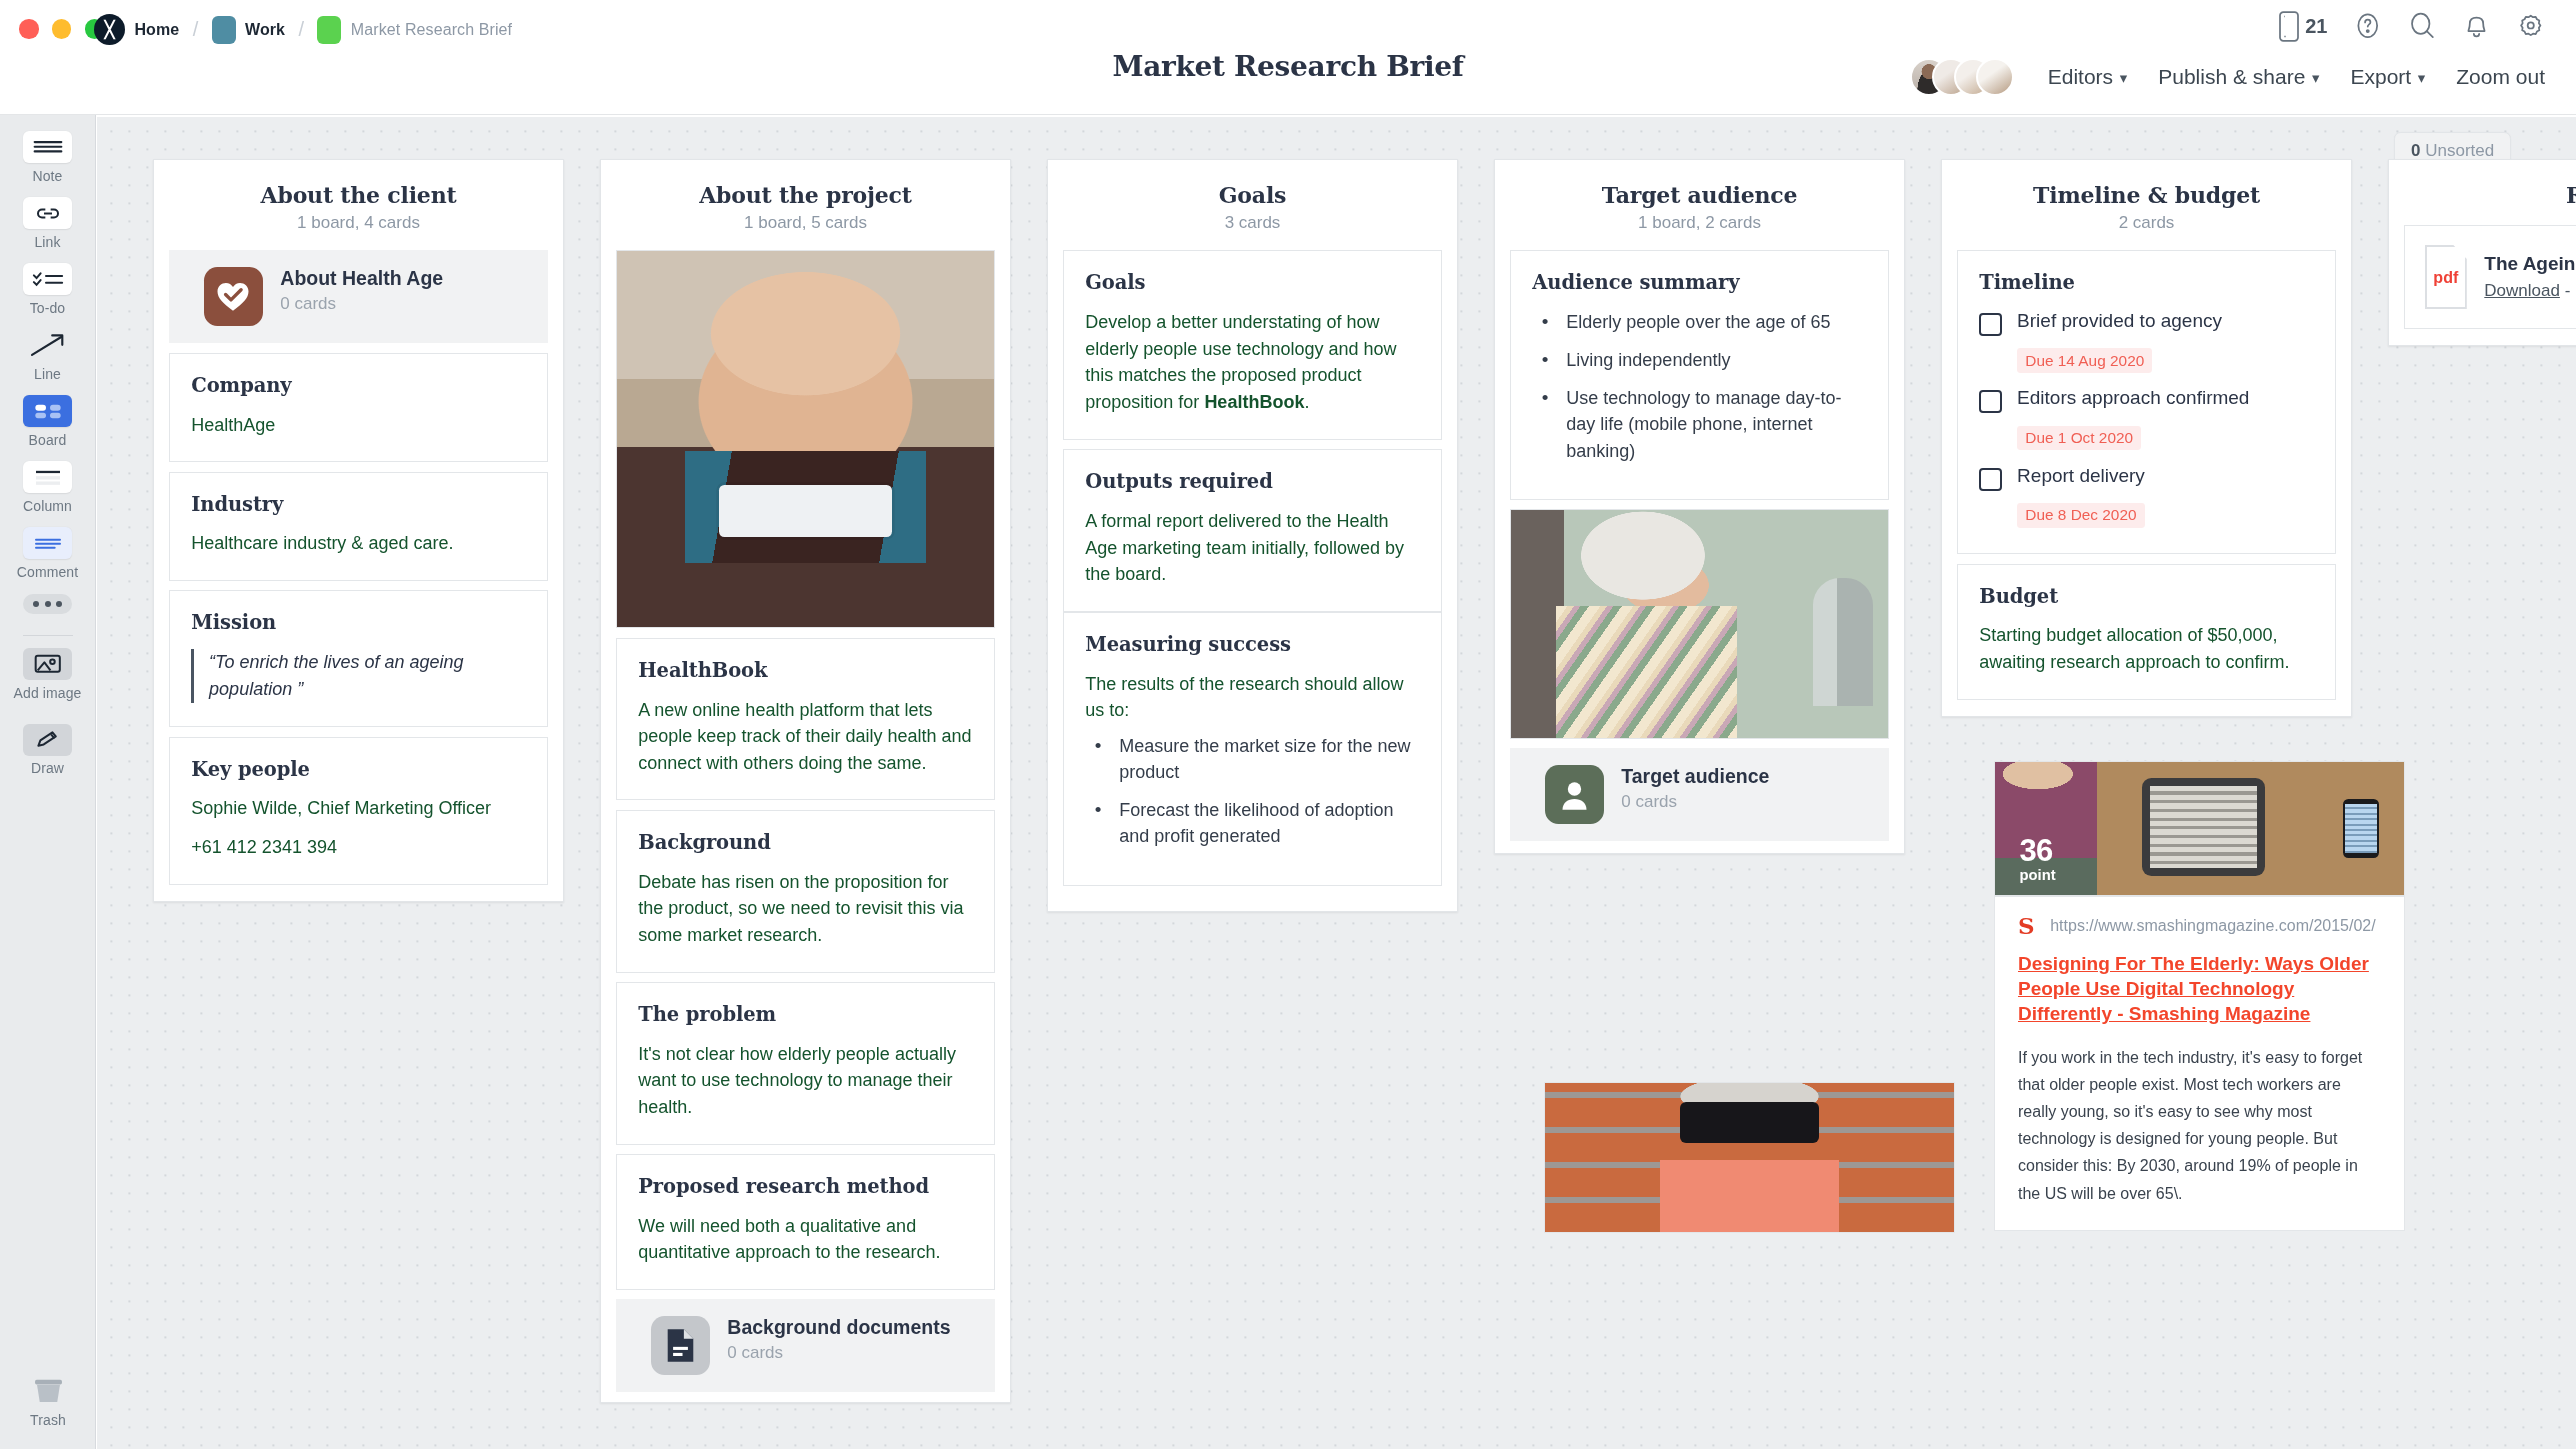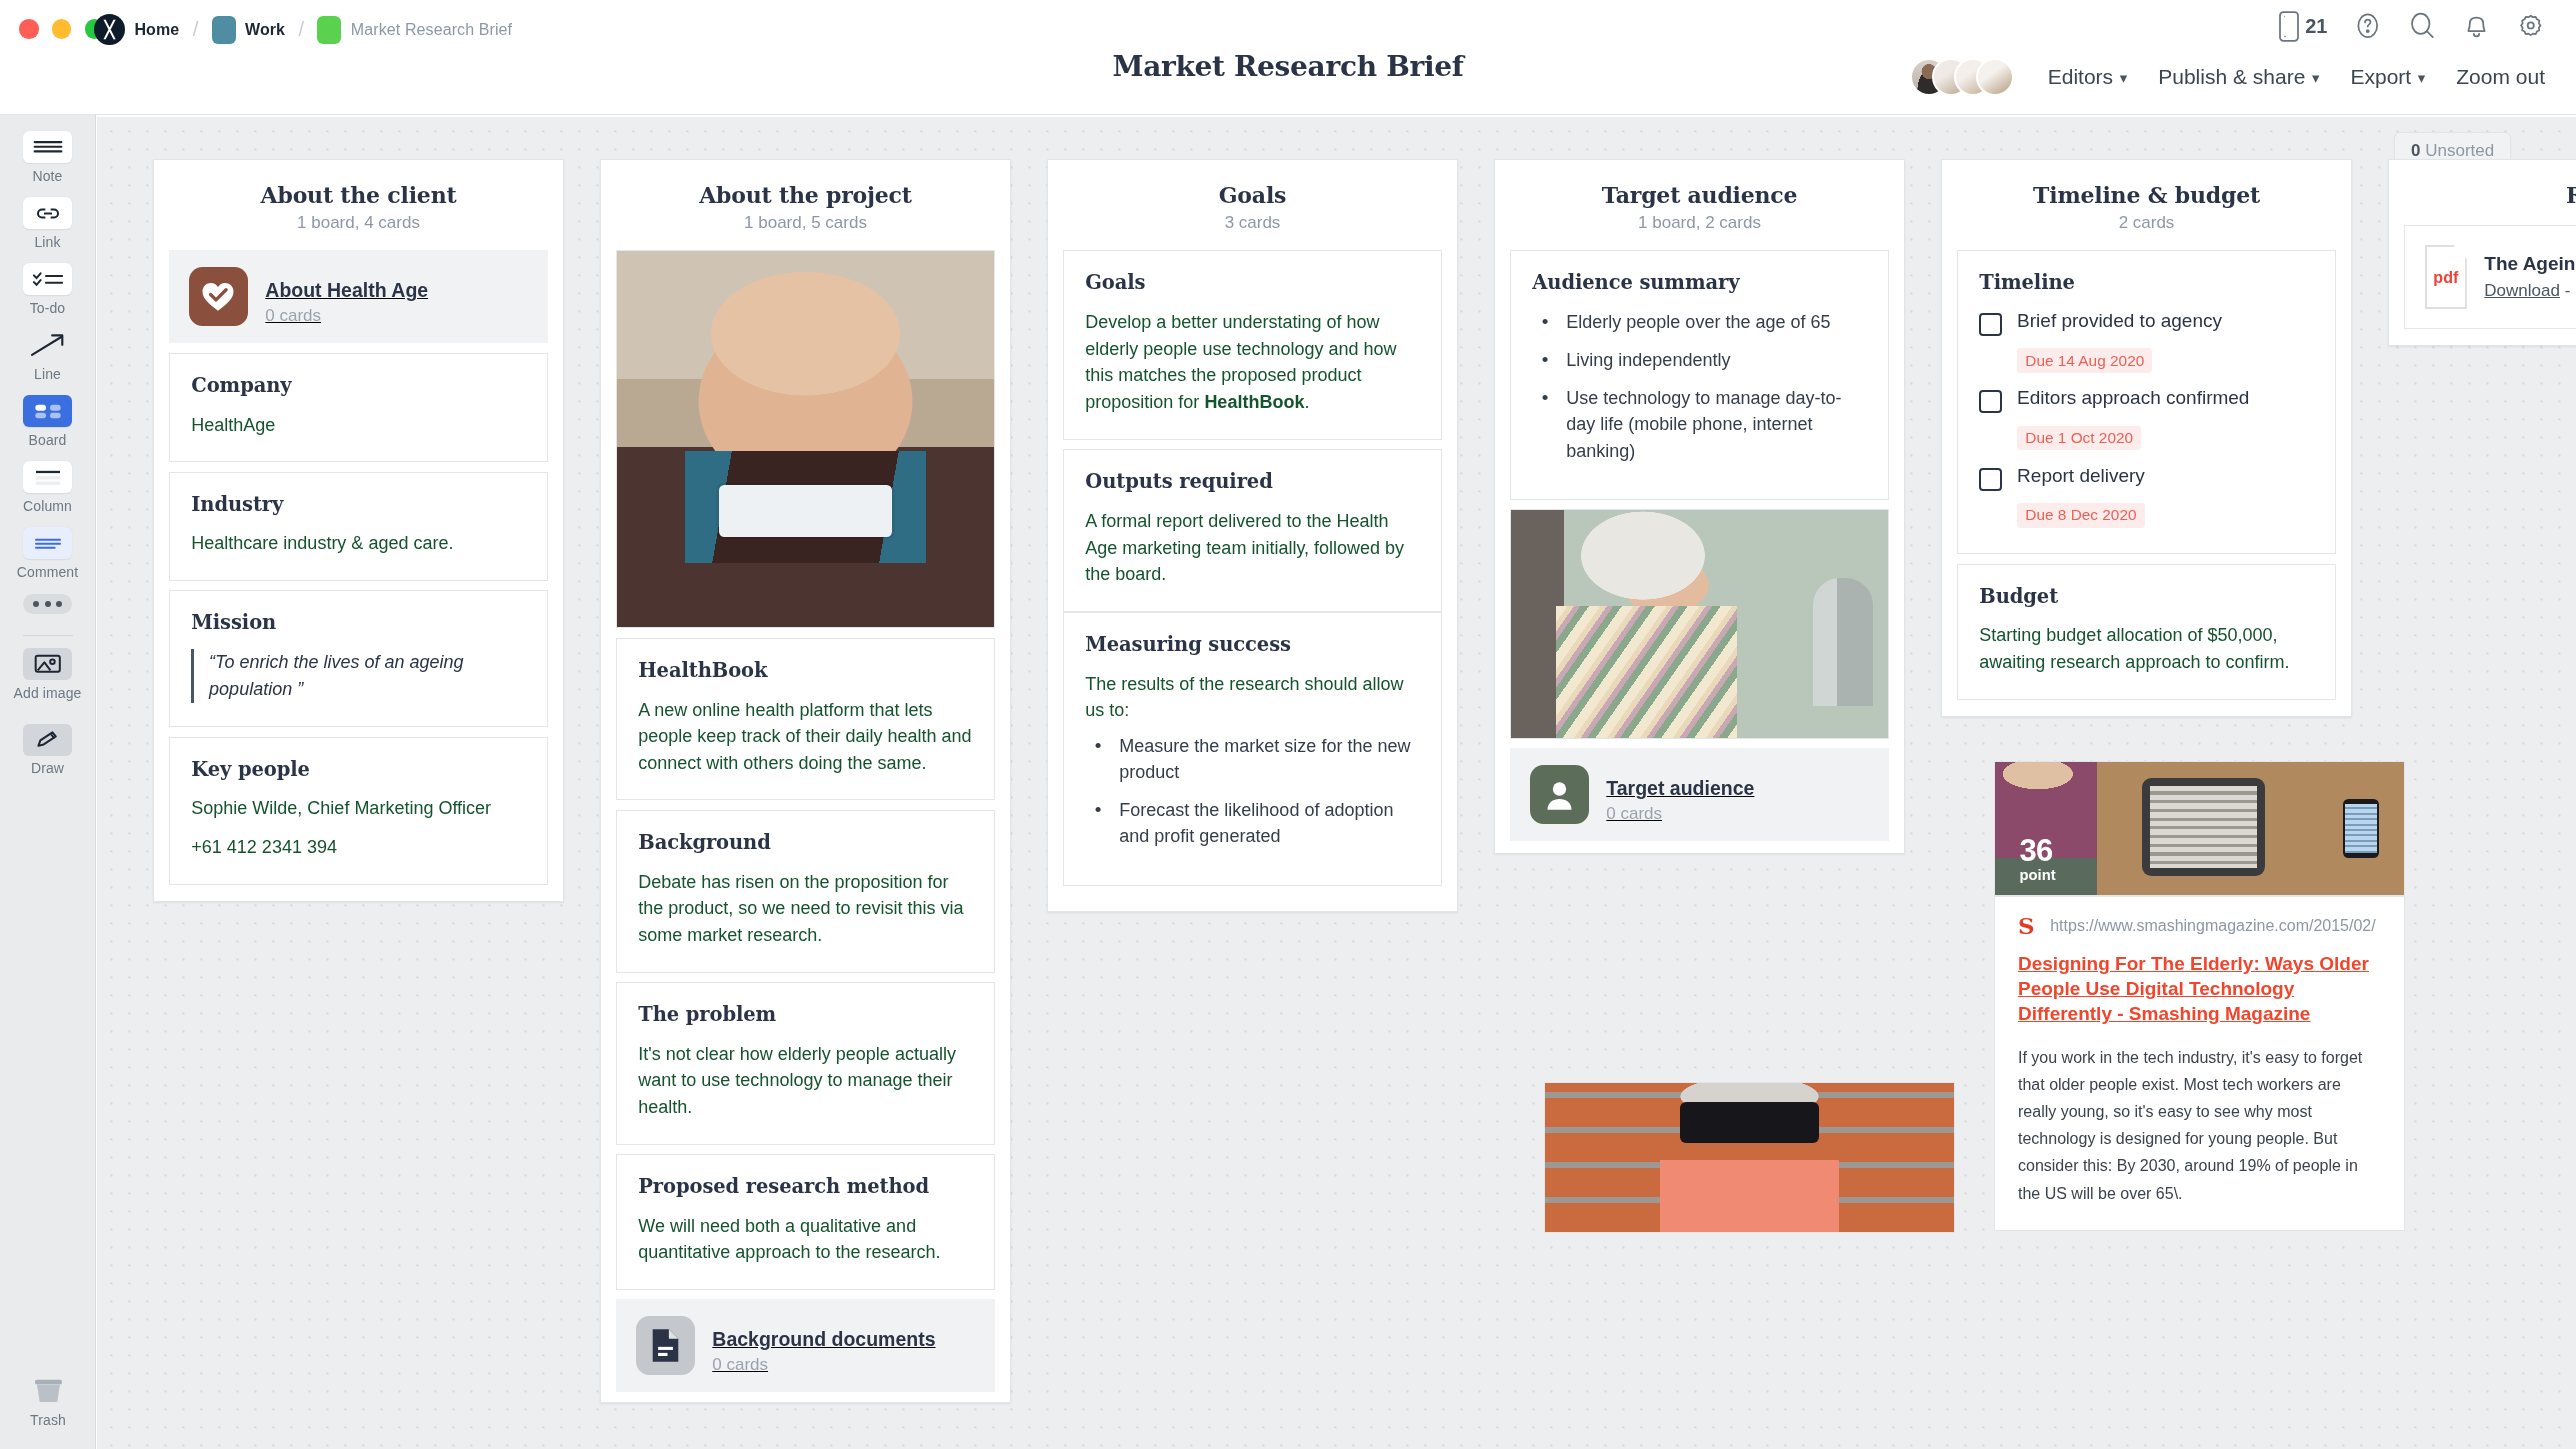--- a/index.html
+++ b/index.html
@@ -159,22 +159,22 @@
     font-size: 18px; line-height: 1.45; color: #343d4a;
   }
   .bullets li::before {
     content: "•"; position: absolute; left: 9.4px; top: -1.3px;
     font-size: 19px; color: #343d4a;
   }
 
   
   .board-tile {
     background: #f1f2f3; border: 0.7px solid #f1f2f3;
-    display: flex; align-items: flex-end; gap: 17.5px;
-    padding: 16px 19px; margin-bottom: 9.4px; text-decoration: underline;
+    display: flex; align-items: flex-start; gap: 17.5px;
+    padding: 16px 34px; margin-bottom: 9.4px;
   }
   .board-ic {
     width: 59px; height: 59px; border-radius: 13.4px;
     display: flex; align-items: center; justify-content: center; flex: 0 0 auto;
   }
   .board-ic.brown { background: #8b4f3d; }
   .board-ic.grey  { background: #c4c7cb; }
   .board-ic.green { background: #5c6e59; }
   .board-name { font-size: 19.5px; font-weight: bold; color: #2b3446; }
   .board-cards { font-size: 17px; color: #9aa3ad; margin-top: 4px; }

